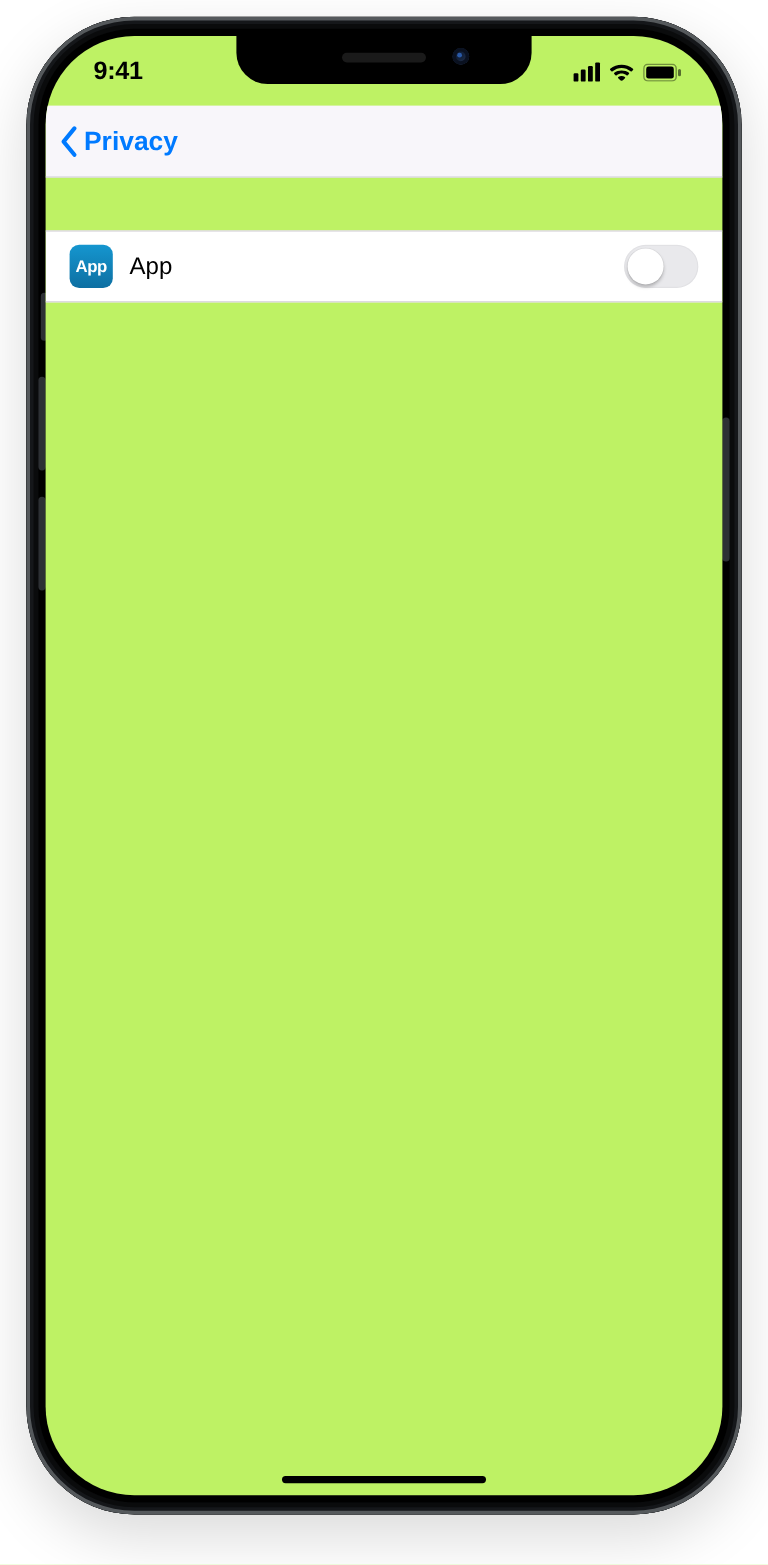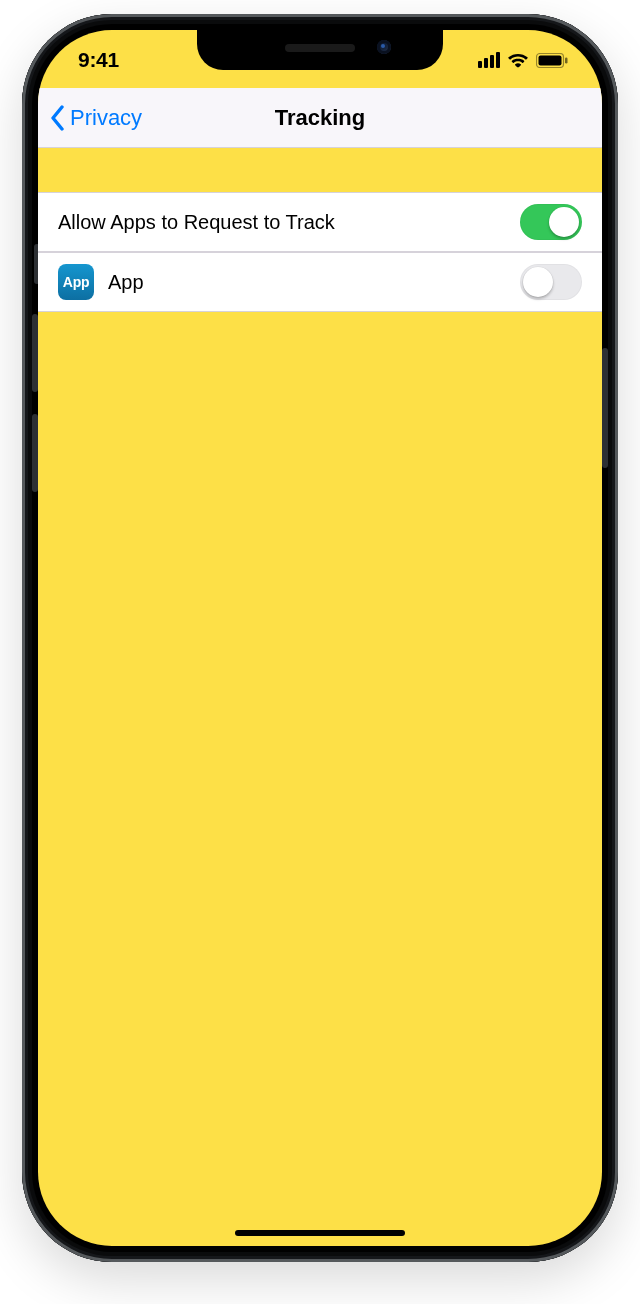--- a/index.html
+++ b/index.html
@@ -19,21 +19,21 @@
     .device::before { content:""; position:absolute; inset:10px; border-radius:80px;
                       background:#000; }
     .btn { position:absolute; background:#2d3034; border-radius:3px; }
     .btn.mute  { left:12px;  top:230px; width:6px; height:40px; }
     .btn.vup   { left:10px;  top:300px; width:6px; height:78px; }
     .btn.vdown { left:10px;  top:400px; width:6px; height:78px; }
     .btn.power { right:10px; top:334px; width:6px; height:120px; }
 
     
     .screen { position:absolute; left:16px; right:16px; top:16px; bottom:16px;
-              border-radius:74px; background:#fde047; overflow:hidden; }
+              border-radius:74px; background:#bef264; overflow:hidden; }
 
     
     .notch { position:absolute; top:0; left:50%; transform:translateX(-50%);
              width:246px; height:40px; background:#000;
              border-bottom-left-radius:26px; border-bottom-right-radius:26px; z-index:5; }
     .notch .speaker { position:absolute; top:14px; left:50%; transform:translateX(-50%);
                       width:70px; height:8px; border-radius:4px; background:#1a1a1a; }
     .notch .cam { position:absolute; top:10px; right:52px; width:14px; height:14px;
                   border-radius:50%; background:#12203a;
                   box-shadow:inset 0 0 0 3px #0a1120, inset -2px -2px 4px rgba(255,255,255,.1); }
@@ -50,21 +50,21 @@
     .bars span:nth-child(1){height:7px;} .bars span:nth-child(2){height:10px;}
     .bars span:nth-child(3){height:13px;} .bars span:nth-child(4){height:16px;}
 
     .wifi svg, .batt svg { display:block; }
 
     
     .nav { position:absolute; top:58px; left:0; right:0; height:60px;
            display:flex; align-items:center; padding:0 12px;
            background:#f8f6fa; }
     .nav .nav-border { position:absolute; left:0; right:0; bottom:0; height:1px; background:#d6d2da; }
-    .back { display:flex; align-items:center; gap:4px; color:#007aff; font-size:22px; font-weight:400; }
+    .back { display:flex; align-items:center; gap:4px; color:#007aff; font-size:22px; font-weight:700; }
     .back .chev { width:16px; height:26px; }
     .nav .title { position:absolute; left:0; right:0; text-align:center; font-size:22px; font-weight:600; pointer-events:none; }
 
     
     .content { position:absolute; top:118px; left:0; right:0; bottom:0; }
 
     .cell { display:flex; align-items:center; height:60px; padding:0 20px;
             background:#fff; border-top:1px solid #d6d2da; border-bottom:1px solid #d6d2da; }
     .cell .label { flex:1; font-size:20px; color:#000; }
     .cell .icon-box { width:36px; height:36px; border-radius:8px; margin-right:14px;
@@ -130,33 +130,26 @@
         </div>
       </div>
 
       <div class="nav">
         <div class="back">
           <svg class="chev" viewBox="0 0 16 26">
             <polyline points="12,2 3,13 12,24" fill="none" stroke="#007aff" stroke-width="3.4" stroke-linecap="round" stroke-linejoin="round"></polyline>
           </svg>
           <span>Privacy</span>
         </div>
-        <div class="title">Tracking</div>
         <div class="nav-border"></div>
       </div>
 
       <div class="content">
         <div class="spacer-top"></div>
 
-        <div class="cell">
-          <div class="label">Allow Apps to Request to Track</div>
-          <div class="switch on">
-            <span class="knob"></span>
-          </div>
-        </div>
 
 
         <div id="apps-container">
             <div class="cell">
               <div class="icon-box">App</div>
               <div class="label">App</div>
               <div class="switch">
                 <span class="knob"></span>
               </div>
             </div>

